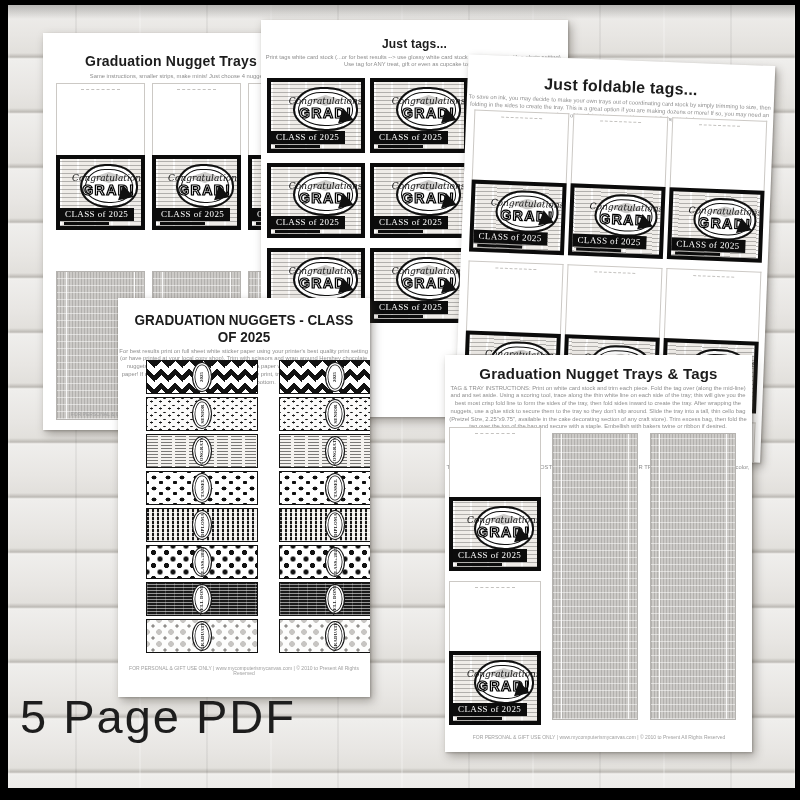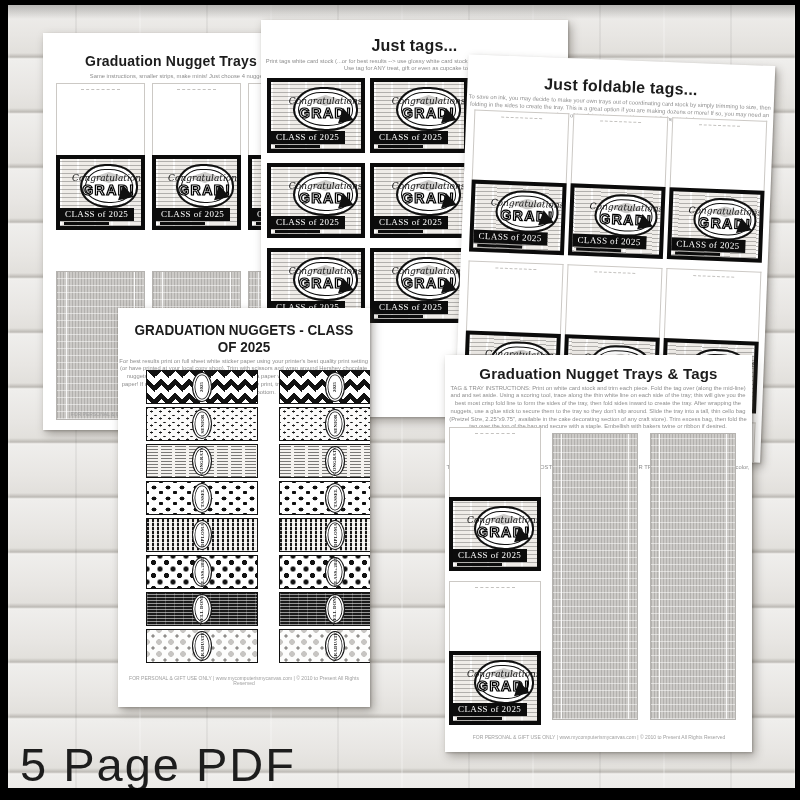--- a/index.html
+++ b/index.html
@@ -9,21 +9,21 @@
       linear-gradient(180deg,rgba(40,38,35,.28),rgba(40,38,35,0) 14px),
       repeating-linear-gradient(90deg,rgba(255,255,255,.22) 0 2px,rgba(0,0,0,0) 2px 67px,rgba(0,0,0,.05) 67px 69px,rgba(0,0,0,0) 69px 131px),
       repeating-linear-gradient(180deg,#efeeec 0px,#e8e6e3 30px,#e2e0dc 48px,#bdbab5 52px,#f6f5f3 54px,#eceae7 55px),
       #e9e8e5;
     font-family:"Liberation Sans",sans-serif;}
 
   .page{position:absolute;background:#fff;box-shadow:3px 4px 9px rgba(60,55,48,.40),1px 1px 2px rgba(60,55,48,.28);overflow:hidden;}
   #page-mini   {left:35px;  top:28px;  width:307px;height:397px;z-index:1;}
   #page-tags   {left:253px; top:15px;  width:307px;height:397px;z-index:2;}
   #page-fold   {left:460px; top:50px;  width:307px;height:397px;z-index:3;transform:rotate(2.2deg);transform-origin:18px 14px;}
-  #page-nugget {left:110px; top:303px; width:252px;height:399px;z-index:5;}
+  #page-nugget {left:110px; top:293px; width:252px;height:399px;z-index:5;}
   #page-trays  {left:437px; top:350px; width:307px;height:397px;z-index:6;}
 
   .ptitle{margin:0;text-align:center;font-weight:700;color:#1c1c1c;letter-spacing:.2px;}
   .micro{font-size:10px;line-height:1.32;transform:scale(.58);transform-origin:50% 0;width:172%;margin-left:-36%;color:#8d8d8d;text-align:center;}
   .microfoot{position:absolute;left:0;right:0;text-align:center;font-size:10px;transform:scale(.5);transform-origin:50% 0;width:200%;margin-left:-50%;color:#a0a0a0;}
 
   
   .tag{position:relative;border:4px solid #0b0b0b;overflow:hidden;
     background:
       repeating-linear-gradient(0deg,rgba(0,0,0,.26) 0 1px,transparent 1px 4px),
@@ -61,21 +61,21 @@
   #page-mini .sub{margin-top:3px;}
   .row3{position:absolute;left:13px;display:flex;gap:7px;}
   #page-mini .pieces{top:50px;}
   #page-mini .piece{width:89px;}
   #page-mini .fold-top{height:72px;}
   #page-mini .tag{height:75px;}
   #page-mini .trays{top:238px;}
   #page-mini .tray{width:89px;height:149px;}
   #page-mini .microfoot{bottom:8px;}
 
-  #page-tags .ptitle{margin-top:17px;font-size:16px;}
+  #page-tags .ptitle{margin-top:17px;font-size:12px;}
   #page-tags .sub{margin-top:2px;}
   .tag-grid{position:absolute;left:6px;top:58px;display:grid;grid-template-columns:repeat(3,98px);gap:10px 5px;}
   .tag-grid .tag{width:98px;height:75px;}
 
   #page-fold .ptitle{margin-top:18px;font-size:16px;}
   #page-fold .sub{margin-top:2px;}
   .fold-grid{position:absolute;left:8px;top:55px;display:grid;grid-template-columns:repeat(3,95px);gap:9px 4px;}
   #page-fold .piece{width:95px;}
   #page-fold .fold-top{height:70px;}
   #page-fold .tag{height:72px;}
@@ -129,21 +129,21 @@
   .piece-col{display:flex;flex-direction:column;gap:10px;width:92px;}
   #page-trays .piece{width:92px;}
   #page-trays .fold-top{height:70px;}
   #page-trays .tag{height:74px;}
   .tall-trays{display:flex;gap:12px;margin-left:11px;margin-top:6px;}
   .tall-trays .tray{width:86px;height:287px;}
   #page-trays .microfoot{bottom:7px;}
 
   
   .caption{position:absolute;left:12px;top:688px;z-index:10;color:#1d1d1d;}
-  .caption .big{font-size:47px;letter-spacing:2px;line-height:1;font-weight:400;margin-top:48px;}
+  .caption .big{font-size:47px;letter-spacing:2px;line-height:1;font-weight:400;}
   .caption .url{font-size:29px;letter-spacing:.5px;line-height:1.2;font-weight:400;margin-top:5px;margin-left:-3px;}
 </style>
 </head>
 <body>
 
 <div class="stage">
 
   <div class="page" id="page-mini">
     <h2 class="ptitle">Graduation Nugget Trays &amp; Tags</h2>
     <div class="micro sub">Same instructions, smaller strips, make minis! Just choose 4 nuggets for each tray.</div>

